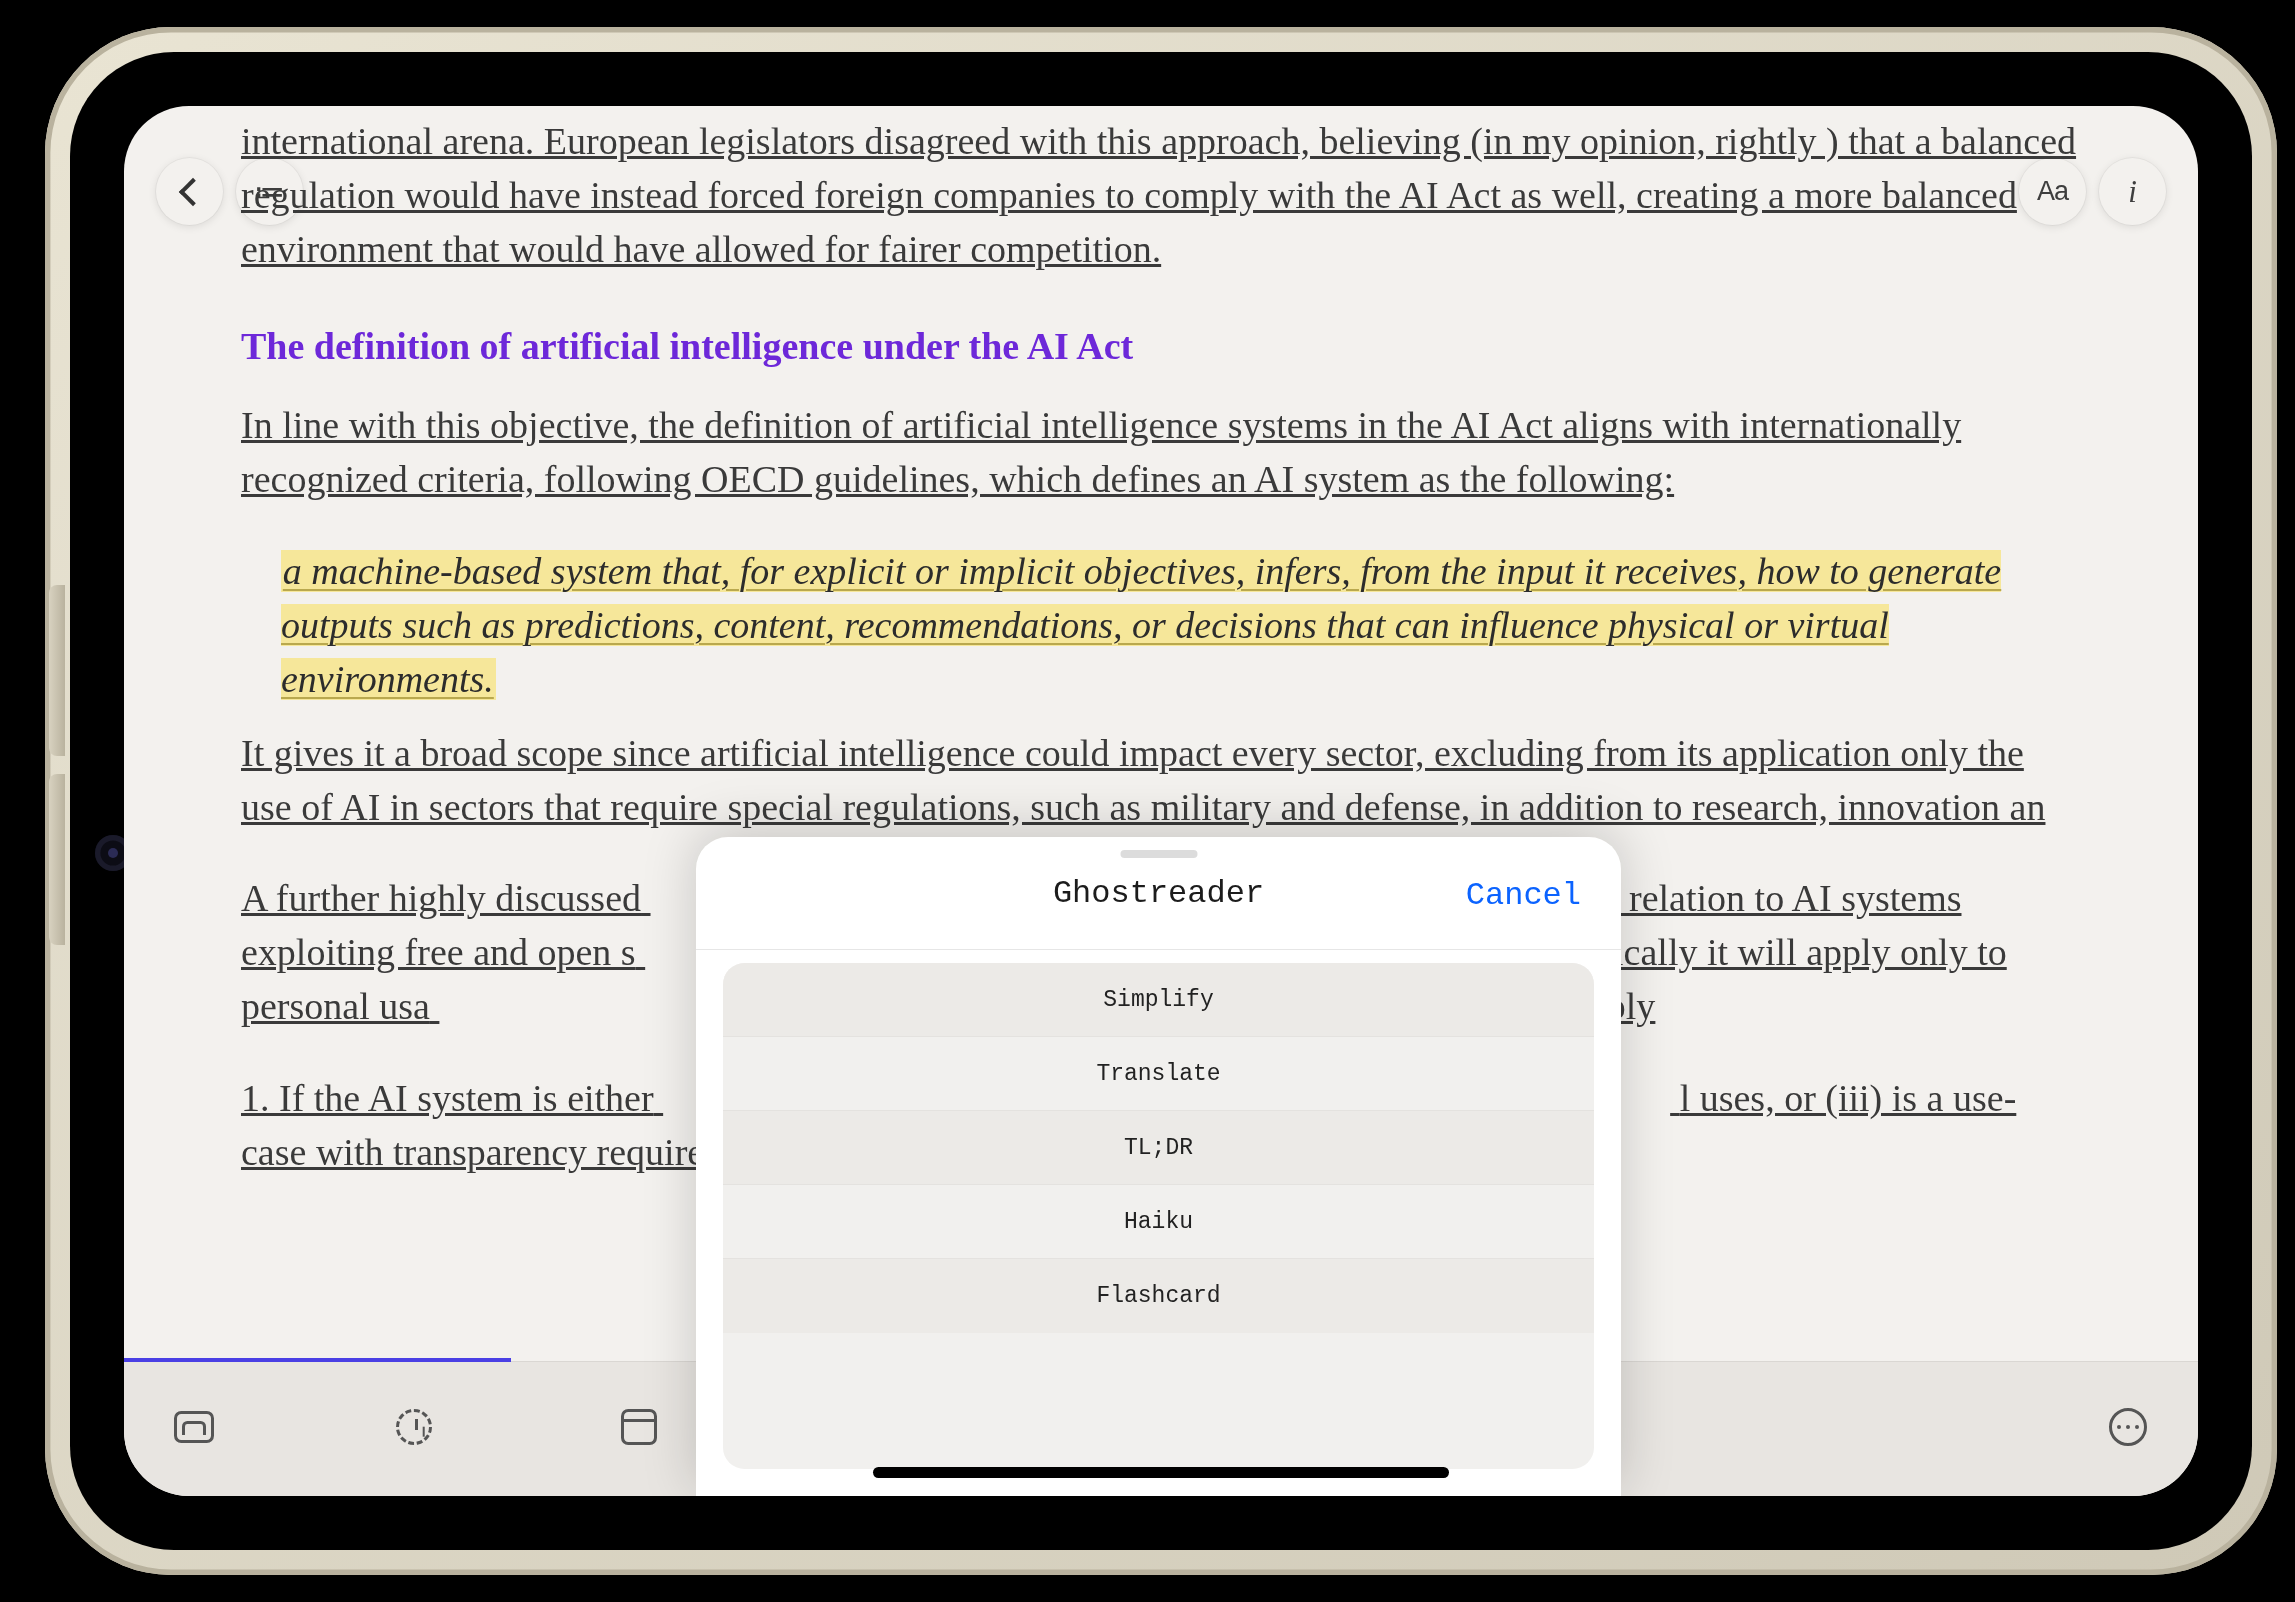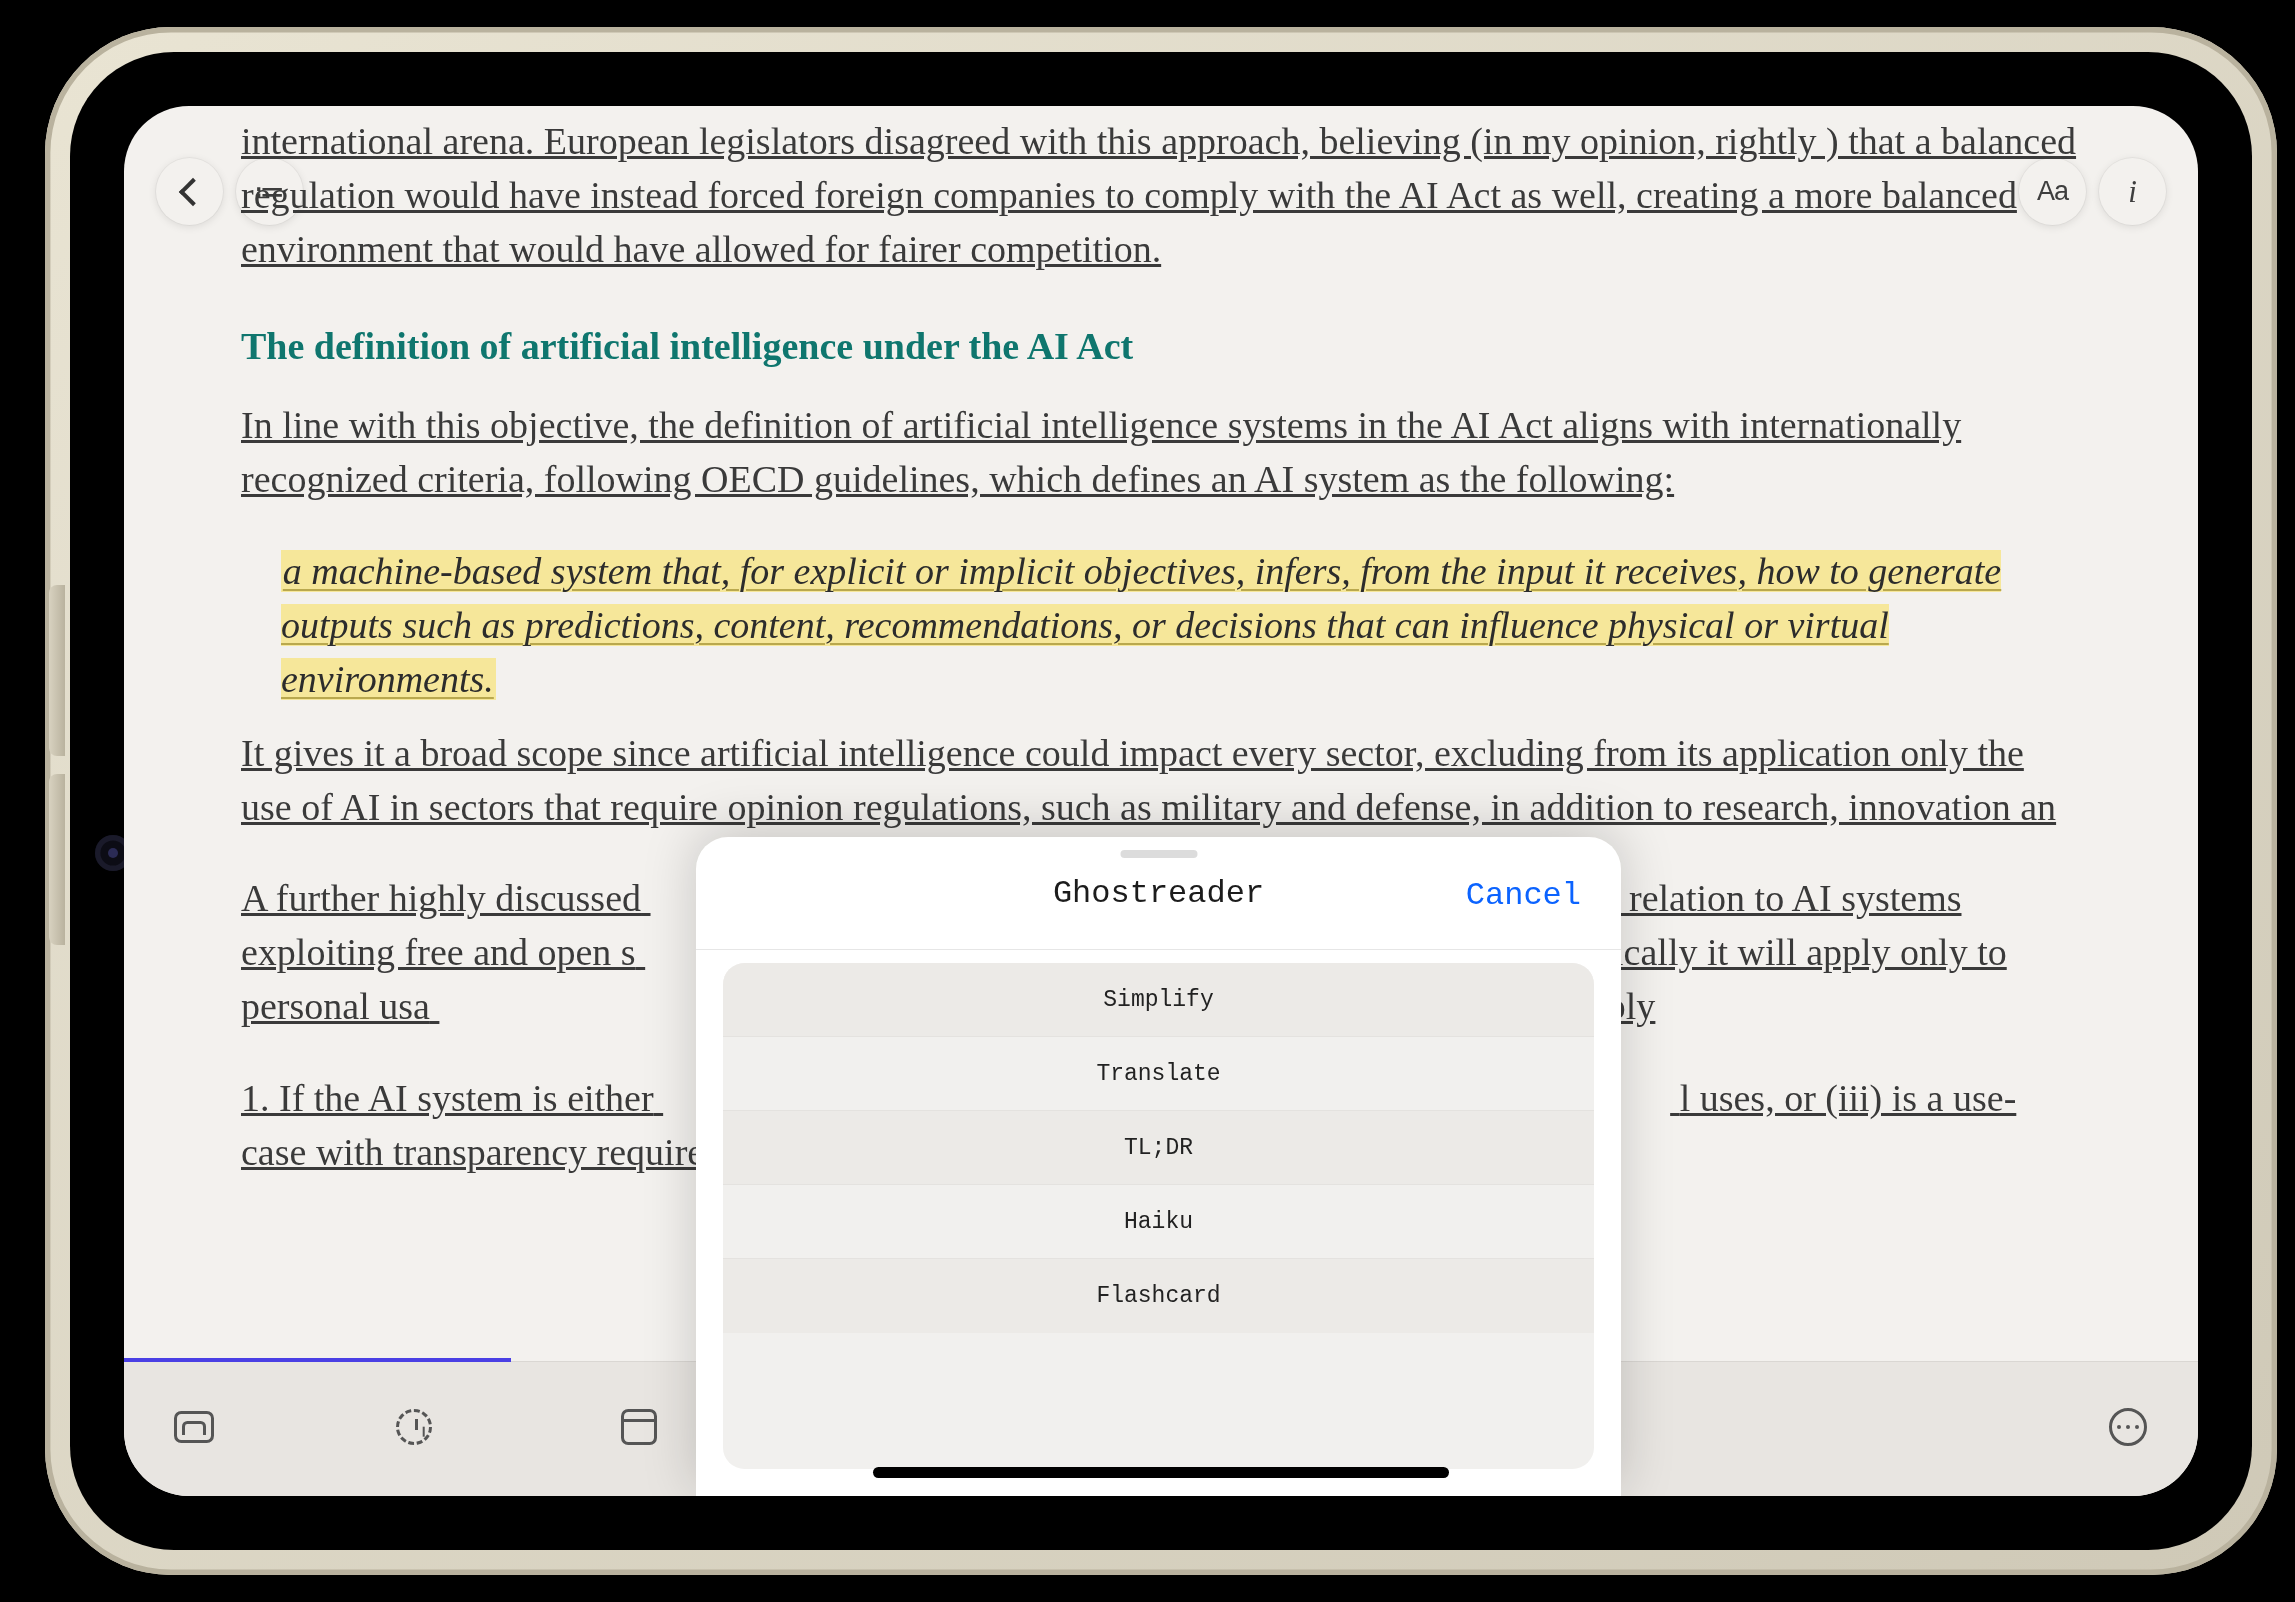--- a/index.html
+++ b/index.html
@@ -38,21 +38,21 @@
   
   .content {
     position: absolute;
     left: 117px; right: 117px; top: 0; bottom: 135px;
     color: #2c2c2c;
     font-family: Georgia, "Times New Roman", serif;
     font-size: 38px;
     line-height: 1.42;
   }
   .para { margin-bottom: 38px; color:#3a3a3a;text-decoration:underline;}
-  .heading { font-weight: 700; font-size: 38px; margin: 43px 0 25px 0; color:#0f766e; font-family: Georgia, serif;}
+  .heading { font-weight: 700; font-size: 38px; margin: 43px 0 25px 0; color:#6d28d9; font-family: Georgia, serif;}
   .para.first { margin-top: 9px; }
   .blockquote { margin: 9px 0 20px 40px; }
   .hilite { background: #f6e79a; font-style: italic; text-decoration: underline; text-decoration-color:#b9a84e; text-decoration-thickness:1.8px; text-underline-offset:4.5px; padding: 0 1.8px;}
 
   
   .toolbtn {
     position: absolute;
     width: 67px; height: 67px; border-radius: 50%;
     background: #f3f1ee;
     box-shadow: 0 1.8px 9px rgba(0,0,0,0.10), 0 0 0 0.9px rgba(0,0,0,0.04);
@@ -131,21 +131,21 @@
             <span>i</span>
           </div>
 
         <div class="content">
           <p class="para first">international arena. European legislators disagreed with this approach, believing (in my opinion, rightly ) that a balanced regulation would have instead forced foreign companies to comply with the AI Act as well, creating a more balanced environment that would have allowed for fairer competition.</p>
           <h3 class="heading">The definition of artificial intelligence under the AI Act</h3>
           <p class="para">In line with this objective, the definition of artificial intelligence systems in the AI Act aligns with interna­tionally recognized criteria, following OECD guidelines, which defines an AI system as the following:</p>
           <div class="blockquote">
             <span class="hilite">a machine-based system that, for explicit or implicit objectives, infers, from the input it receives, how to gener­ate outputs such as predictions, content, recommendations, or decisions that can influence physical or virtual environments.</span>
           </div>
-          <p class="para">It gives it a broad scope since artificial intelligence could impact every sector, excluding from its applica­tion only the use of AI in sectors that require opinion regulations, such as military and defense, in addition to research, innovation an</p>
+          <p class="para">It gives it a broad scope since artificial intelligence could impact every sector, excluding from its applica­tion only the use of AI in sectors that require special regulations, such as military and defense, in addition to research, innovation an</p>
           <p class="para">
             <span>A further highly discussed</span>
             <span style="visibility:hidden;">xxxxxxxxxxxxxxxxxxxxxxxxxxxxxxxxxxxxxxxxxxxxxxxxxxx</span>
             <span>relation to AI systems exploiting free and open s</span>
             <span style="visibility:hidden;">xxxxxxxxxxxxxxxxxxxxxxxxxxxxxxxxxxxxxxxx</span>
             <span>rrow that basically it will apply only to personal usa</span>
             <span style="visibility:hidden;">xxxxxxxxxxxxxxxxxxxxxxxxxxxxxxxxxxxxxxxxxxxxxxxxxxxxxxxx</span>
             <span>not apply</span>
           </p>
           <p class="para">

